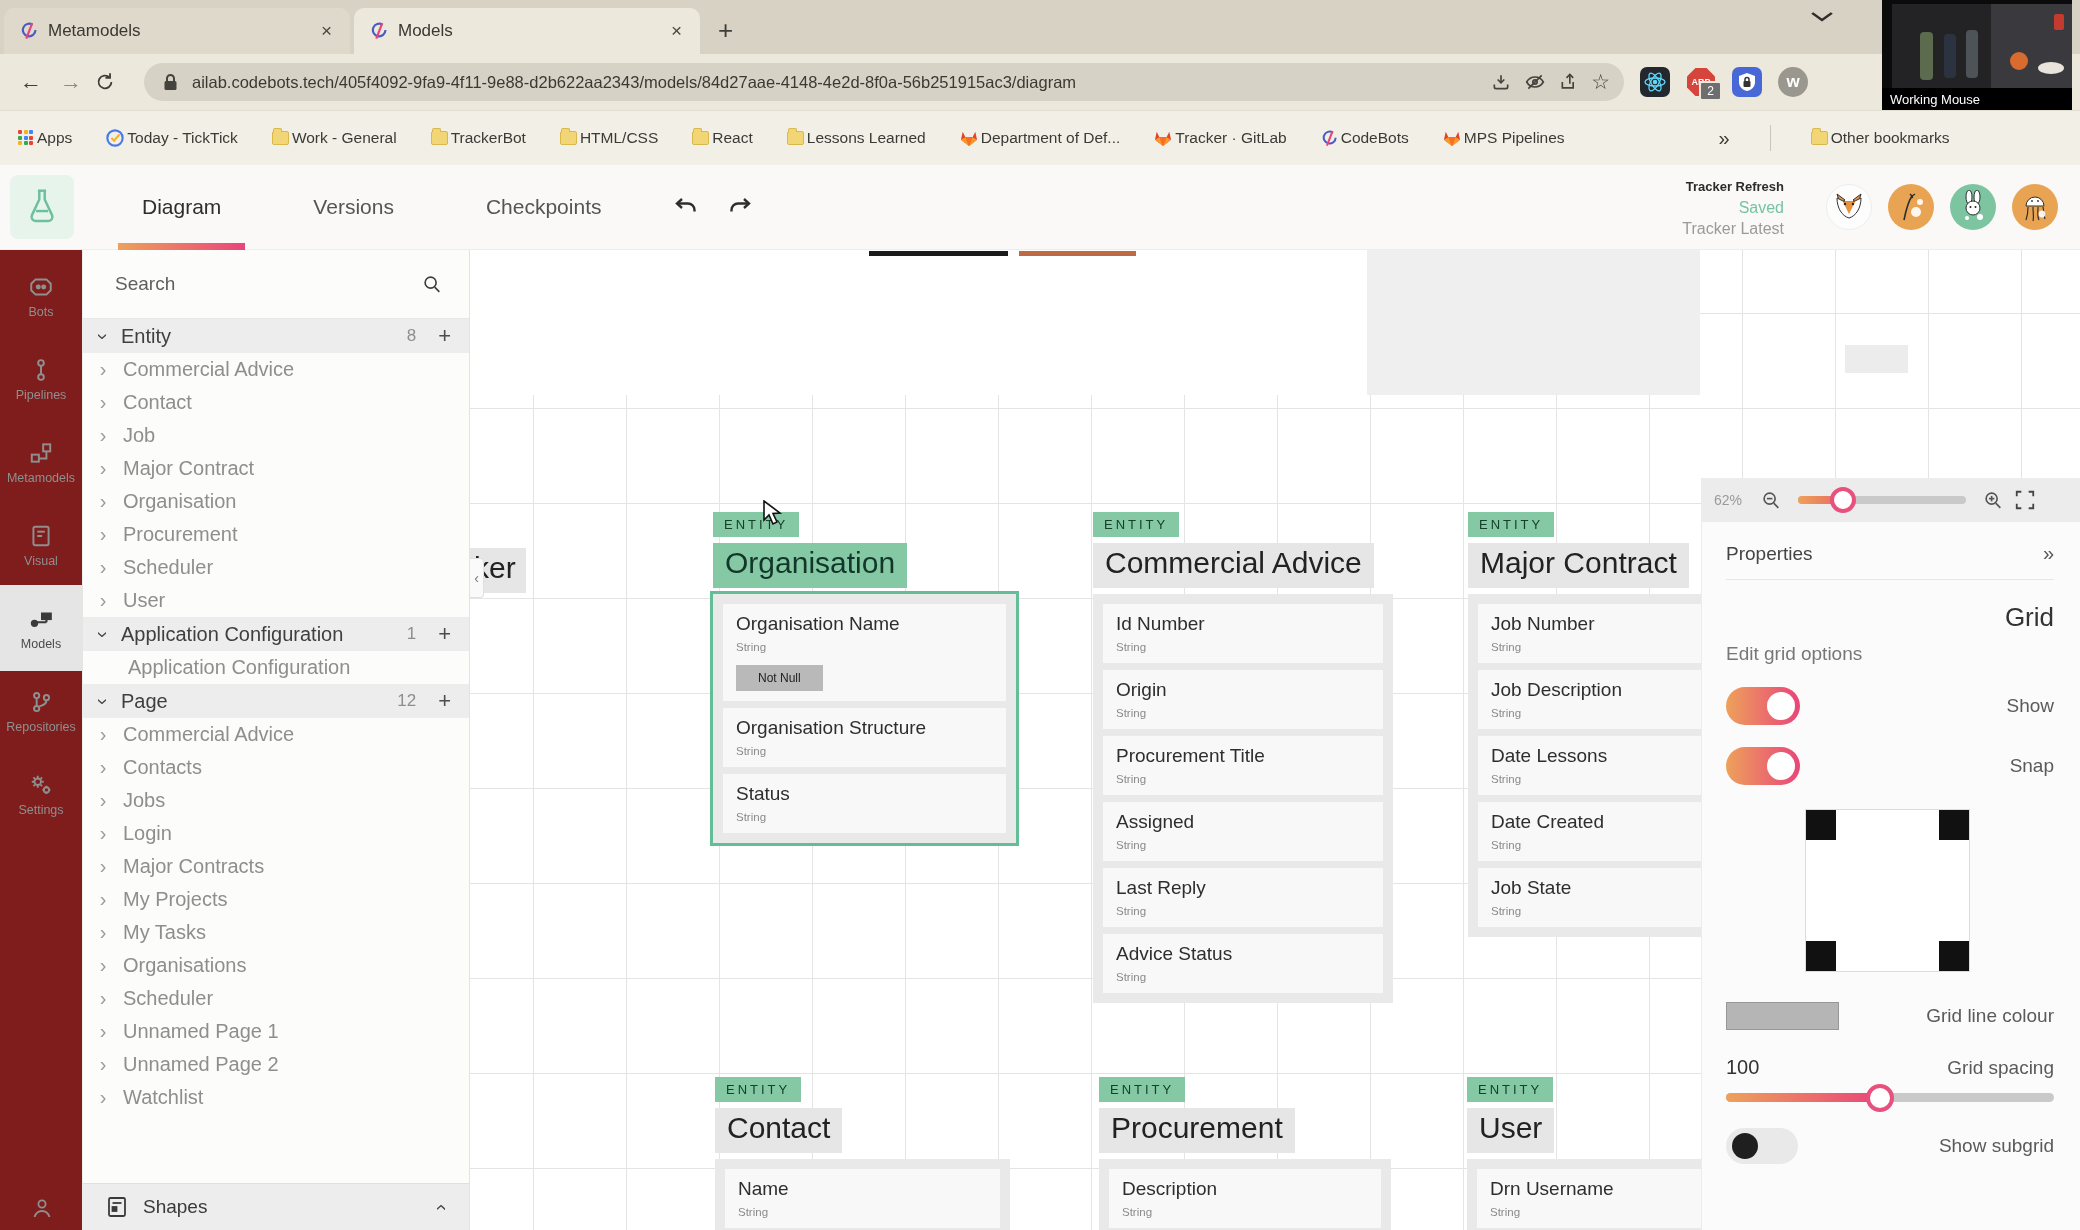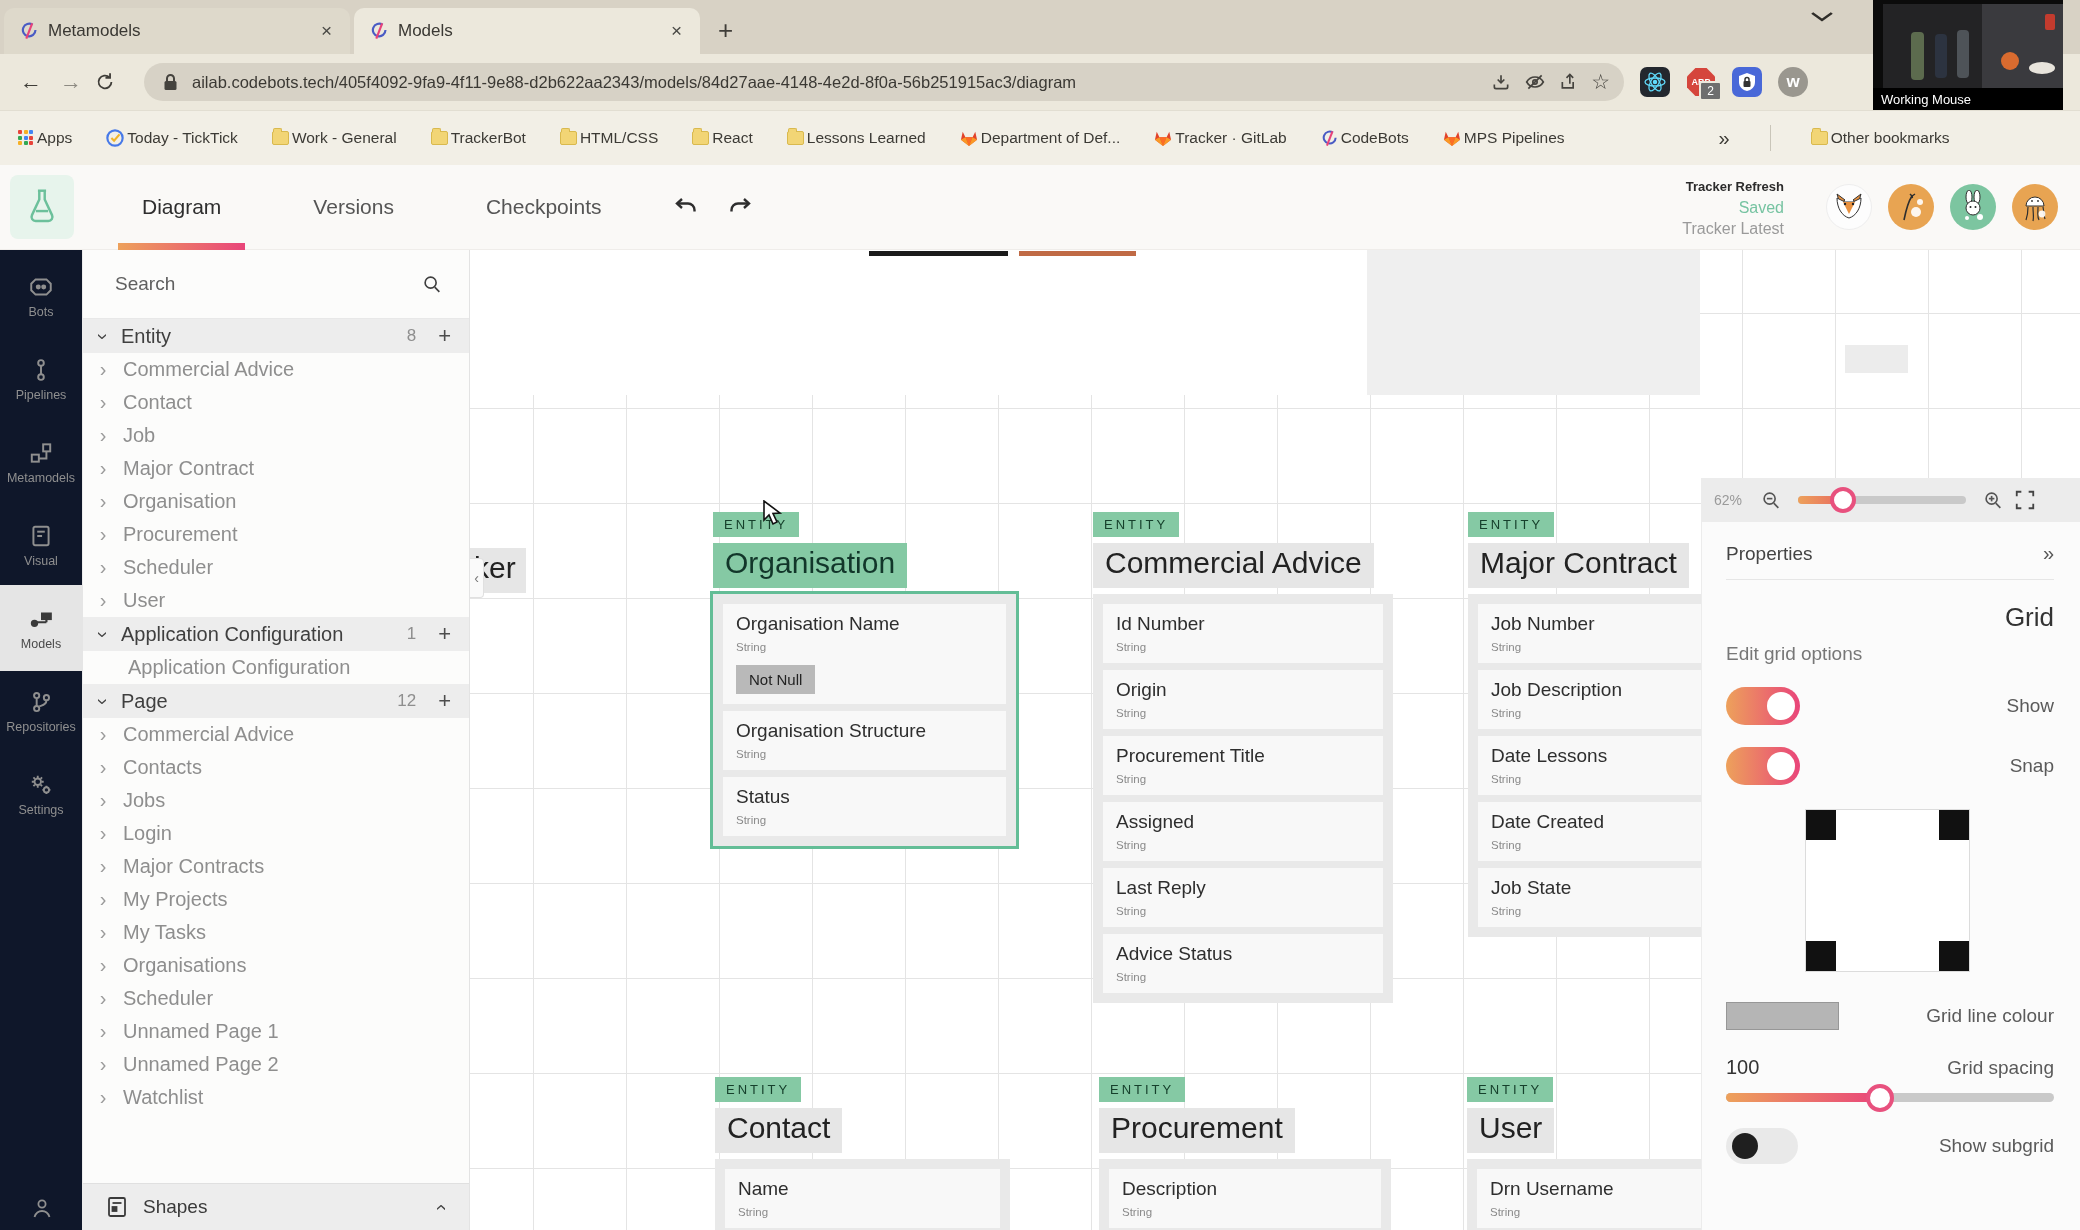--- a/index.html
+++ b/index.html
@@ -34,21 +34,21 @@
   .bm-overflow { font-size:20px; color:#3c3a35; margin-left:120px; }
   .bm-divider { width:1px; height:26px; background:#c9c5b9; margin:0 6px; }
   .folder-ico { width:17px; height:14px; background:#f2d575; border:1px solid #d9b94e; border-radius:2px; position:relative; }
   .folder-ico::before { content:""; position:absolute; top:-4px; left:0; width:7px; height:3px; background:#f2d575; border:1px solid #d9b94e; border-bottom:none; border-radius:2px 2px 0 0; }
   .apps-ico { width:16px; height:16px; display:grid; grid-template-columns:repeat(3,4px); grid-template-rows:repeat(3,4px); gap:1.5px; }
   .apps-ico i { background:#e8443a; border-radius:1px; }
   .apps-ico i:nth-child(2){background:#f6b026;} .apps-ico i:nth-child(3){background:#4285f4;}
   .apps-ico i:nth-child(4){background:#34a853;} .apps-ico i:nth-child(5){background:#4285f4;}
   .apps-ico i:nth-child(6){background:#e8443a;} .apps-ico i:nth-child(7){background:#f6b026;}
   .apps-ico i:nth-child(8){background:#34a853;} .apps-ico i:nth-child(9){background:#e8443a;}
-  .pip { position:absolute; top:0; right:17px; width:190px; height:110px; background:#0b0b0b; overflow:hidden; z-index:50; }
+  .pip { position:absolute; top:0; right:8px; width:190px; height:110px; background:#0b0b0b; overflow:hidden; z-index:50; }
   .pip .scene { position:absolute; inset:4px 0 22px 10px; background:linear-gradient(90deg,#232325 55%, #3a3a3e 55%); }
   .pip .p1 { position:absolute; left:28px; top:28px; width:13px; height:48px; background:#5c6b4e; border-radius:4px; }
   .pip .p2 { position:absolute; left:52px; top:30px; width:12px; height:44px; background:#2c3340; border-radius:4px; }
   .pip .p3 { position:absolute; left:74px; top:26px; width:12px; height:48px; background:#4e5358; border-radius:4px; }
   .pip .chair { position:absolute; left:118px; top:48px; width:18px; height:18px; background:#d96b2f; border-radius:50%; }
   .pip .table { position:absolute; left:146px; top:58px; width:26px; height:12px; background:#e8e4dc; border-radius:50%; }
   .pip .glow { position:absolute; right:8px; top:10px; width:10px; height:16px; background:#c23b2e; border-radius:2px; }
   .pip-caption { position:absolute; left:0; bottom:0; right:0; height:22px; color:#fff; font-size:13px; padding-left:8px; display:flex; align-items:center; background:#000; }
 
   
@@ -63,21 +63,21 @@
   .status-title { font-size:13px; font-weight:bold; color:#2b2b2b; }
   .status-saved { font-size:16px; color:#76c3a1; }
   .status-sub { font-size:16px; color:#9a9a9a; }
   .avatar { width:46px; height:46px; border-radius:50%; margin-left:16px; display:flex; align-items:center; justify-content:center; overflow:hidden; }
   .avatar.white { background:#fdfdfd; border:1px solid #eee; }
   .avatar.orange { background:#e8a452; }
   .avatar.green { background:#7cc5a0; }
 
   
   .appbody { position:relative; display:flex; height:980px; }
-  .rail { width:83px; background:#0f172a; border-right:1px solid #ececec; display:flex; flex-direction:column; align-items:center; padding-top:14px; position:relative; z-index:5; }
+  .rail { width:83px; background:#7f1d1d; border-right:1px solid #ececec; display:flex; flex-direction:column; align-items:center; padding-top:14px; position:relative; z-index:5; }
   .rail-item { width:83px; height:64px; margin-bottom:19px; display:flex; flex-direction:column; align-items:center; justify-content:center; gap:5px; color:#8f8f8f; }
   .rail-item .lbl { font-size:12.5px; color:#8f8f8f; }
   .rail-item.active { background:#e5e5e5; height:86px; margin-top:-11px; margin-bottom:8px; }
   .rail-item.active .lbl { color:#4a4a4a; }
   .rail-person { position:absolute; bottom:10px; left:0; width:83px; display:flex; justify-content:center; }
 
   
   .explorer { width:387px; background:#fcfcfb; border-right:1px solid #e3e3e3; position:relative; z-index:5; }
   .search-row { height:68px; display:flex; align-items:center; padding:0 26px 0 32px; }
   .search-label { font-size:19px; color:#5f5f5f; flex:1; }
@@ -110,21 +110,21 @@
   .entity { position:absolute; }
   .ent-badge { display:inline-block; background:#85c9a4; color:#16402c; font-size:13px; letter-spacing:3px; padding:5px 11px; }
   .ent-title { display:table; margin-top:6px; font-size:30px; color:#222; background:#e6e6e6; padding:3px 12px 8px; white-space:nowrap; }
   .ent-title.green { background:#85c9a4; color:#12362a; }
   .ent-body { margin-top:6px; background:#e9e9e9; padding:10px; }
   .entity.selected .ent-body { outline:3px solid #63bd96; }
   .attr { background:#f8f8f8; padding:9px 13px 10px; margin-bottom:7px; }
   .attr:last-child { margin-bottom:0; }
   .attr-name { font-size:19px; color:#2e2e2e; line-height:22px; }
   .attr-type { font-size:11.5px; color:#8a8a8a; margin-top:6px; }
-  .flag { display:inline-block; background:#b9b9b9; color:#222; font-size:15px; padding:6px 13px; margin-top:12px; }
+  .flag { display:inline-block; background:#b9b9b9; color:#222; font-size:12px; padding:6px 22px; margin-top:12px; }
   .cursor { position:absolute; left:292px; top:250px; z-index:8; }
 
   
   .props { position:absolute; right:0; top:228px; width:378px; bottom:0; background:#fbfbfb; z-index:10; box-shadow:-1px 0 0 #ececec; }
   .zoombar { height:44px; background:#ececec; display:flex; align-items:center; padding:0 12px; gap:10px; }
   .zoom-level { font-size:14px; color:#9a9a9a; width:36px; }
   .zslider { position:relative; width:168px; height:8px; background:#c9c9c9; border-radius:4px; margin:0 6px; }
   .zslider .fill { position:absolute; left:0; top:0; bottom:0; width:27%; background:linear-gradient(90deg,#eda15b,#e86a60); border-radius:4px; }
   .zslider .thumb { position:absolute; left:27%; top:50%; transform:translate(-50%,-50%); width:26px; height:26px; background:#fff; border:4px solid #e8517e; border-radius:50%; }
   .props-inner { padding:20px 26px 0 24px; }

